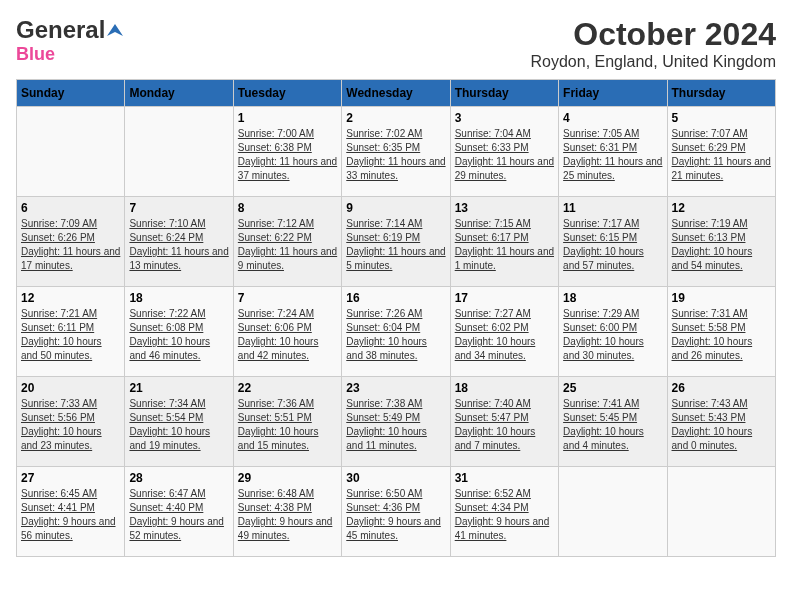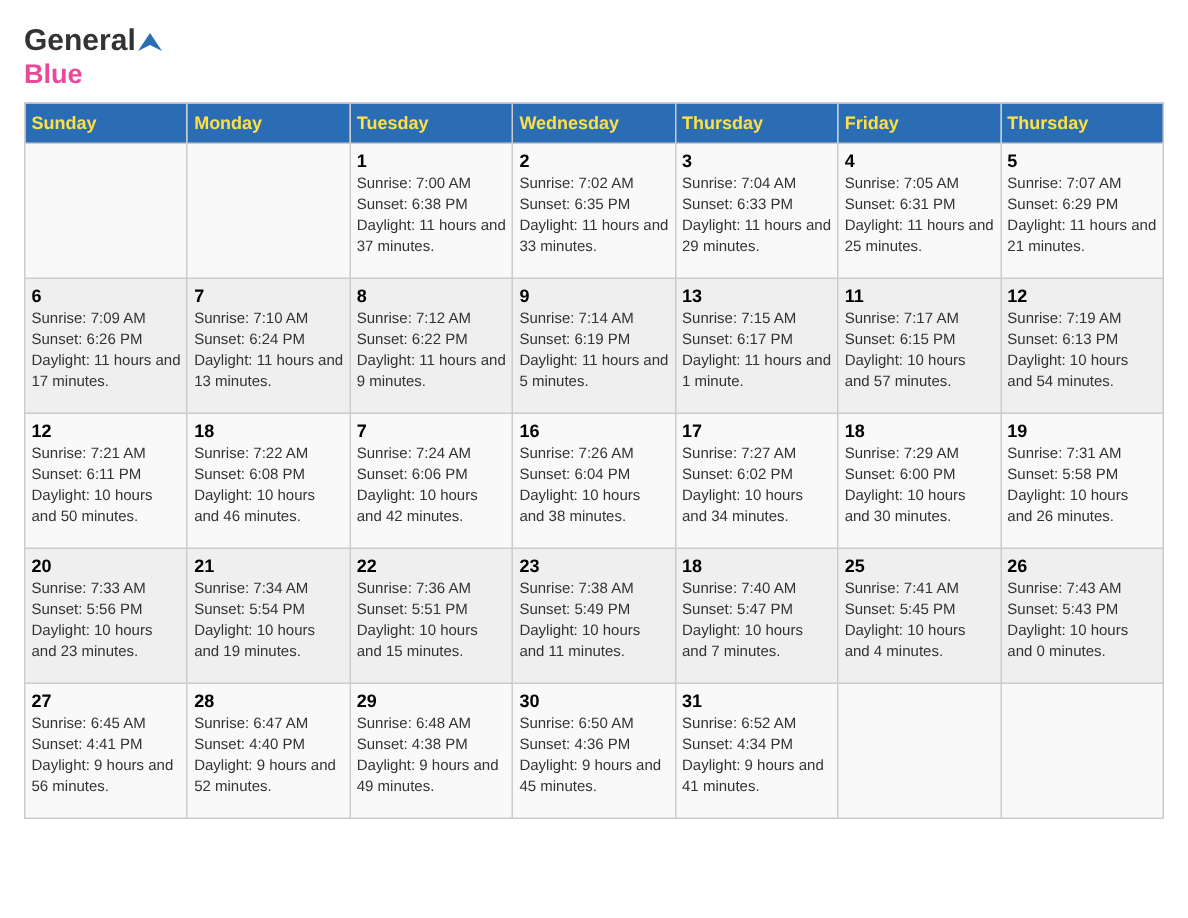--- a/index.html
+++ b/index.html
@@ -15,21 +15,21 @@
       justify-content: space-between;
       align-items: flex-start;
       margin-bottom: 8px;
     }
     .logo {
       display: flex;
       flex-direction: column;
       align-items: flex-start;
     }
     .logo-general {
-      font-size: 20px;
+      font-size: 24px;
       font-weight: bold;
       color: #333;
     }
     .logo-blue {
       font-size: 18px;
       font-weight: bold;
       color: #ec4899;
     }
     .title-area {
       text-align: right;
@@ -43,21 +43,21 @@
       font-size: 16px;
       color: #333;
     }
     table {
       width: 100%;
       border-collapse: collapse;
       font-size: 11px;
     }
     thead tr th {
       background-color: #2a6db5;
-      color: #fde047;
+      color: #000000;
       padding: 6px 4px;
       text-align: left;
       font-size: 12px;
       border: 1px solid #ccc;
     }
     tbody tr td {
       border: 1px solid #ccc;
       vertical-align: top;
       padding: 4px;
       min-height: 80px;
@@ -73,35 +73,40 @@
     .day-number {
       font-weight: bold;
       font-size: 12px;
       display: block;
       margin-bottom: 2px;
     }
     .day-info {
       font-size: 10px;
       color: #333;
       line-height: 1.4;
+      text-decoration: underline;
     }
   </style>
 </head>
 <body>
 
 <div class="header-area">
   <div class="logo">
     <div style="display:flex;align-items:center;">
       <span class="logo-general">General</span>
       <svg width="16" height="16" viewBox="0 0 16 16" style="margin-left:2px;">
         <polygon points="8,2 16,14 8,10 0,14" fill="#2a6db5"></polygon>
       </svg>
     </div>
     <span class="logo-blue">Blue</span>
   </div>
+  <div class="title-area">
+    <div class="month-title">October 2024</div>
+    <div class="location">Roydon, England, United Kingdom</div>
+  </div>
 </div>
 
 <table>
   <thead>
     <tr>
     <th>Sunday</th>
         <th>Monday</th>
         <th>Tuesday</th>
         <th>Wednesday</th>
         <th>Thursday</th>

